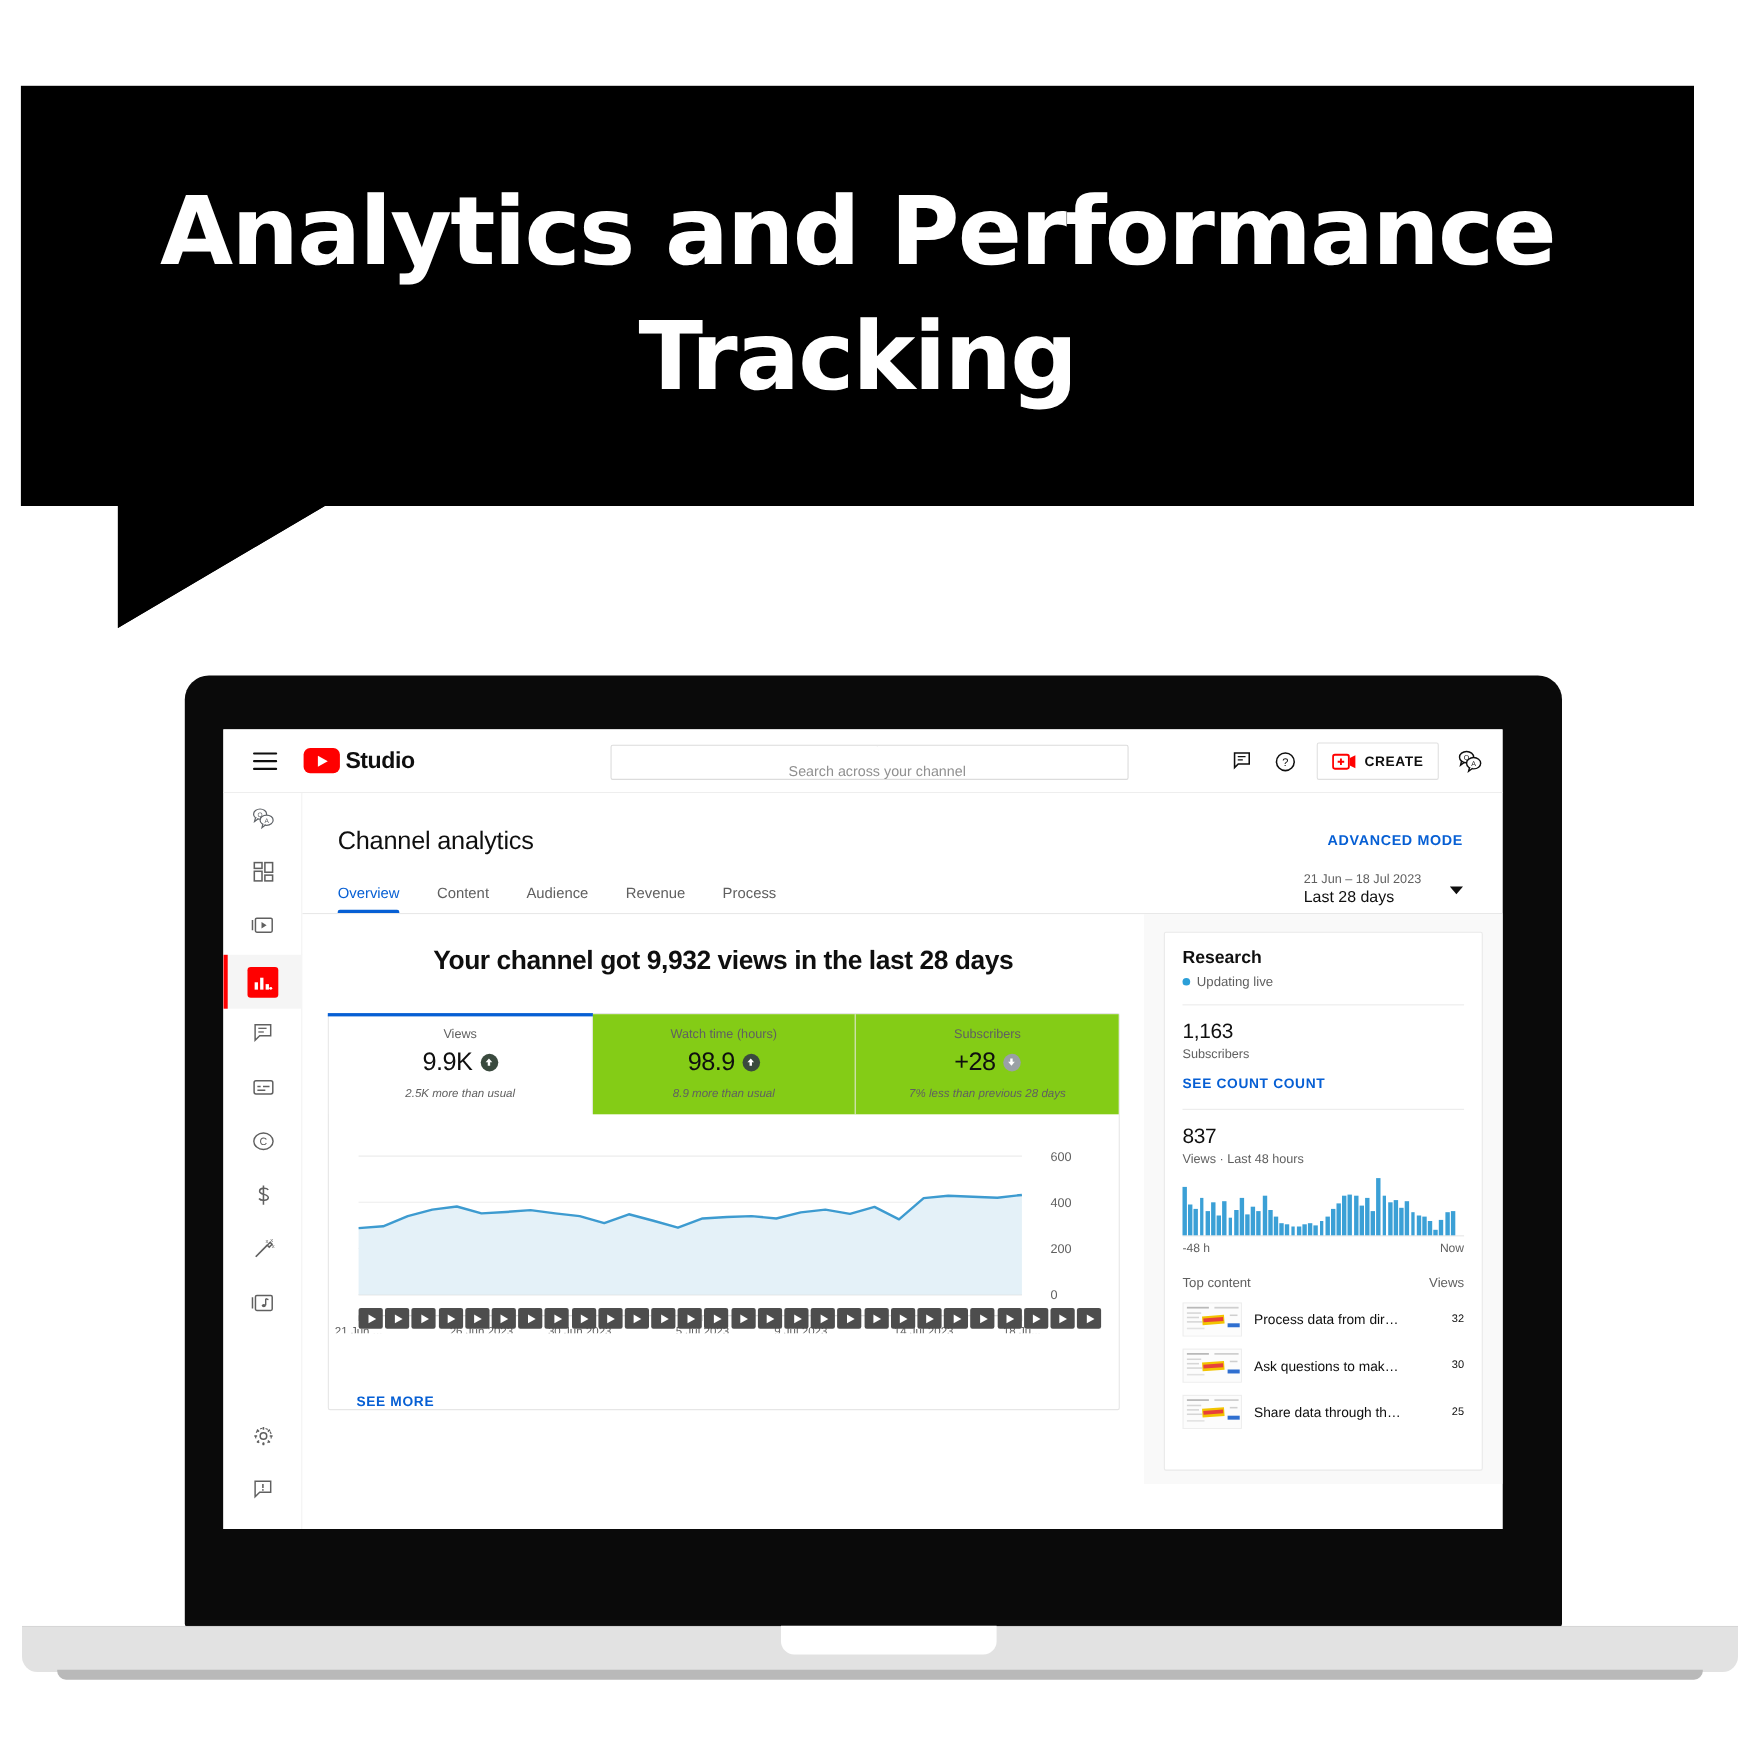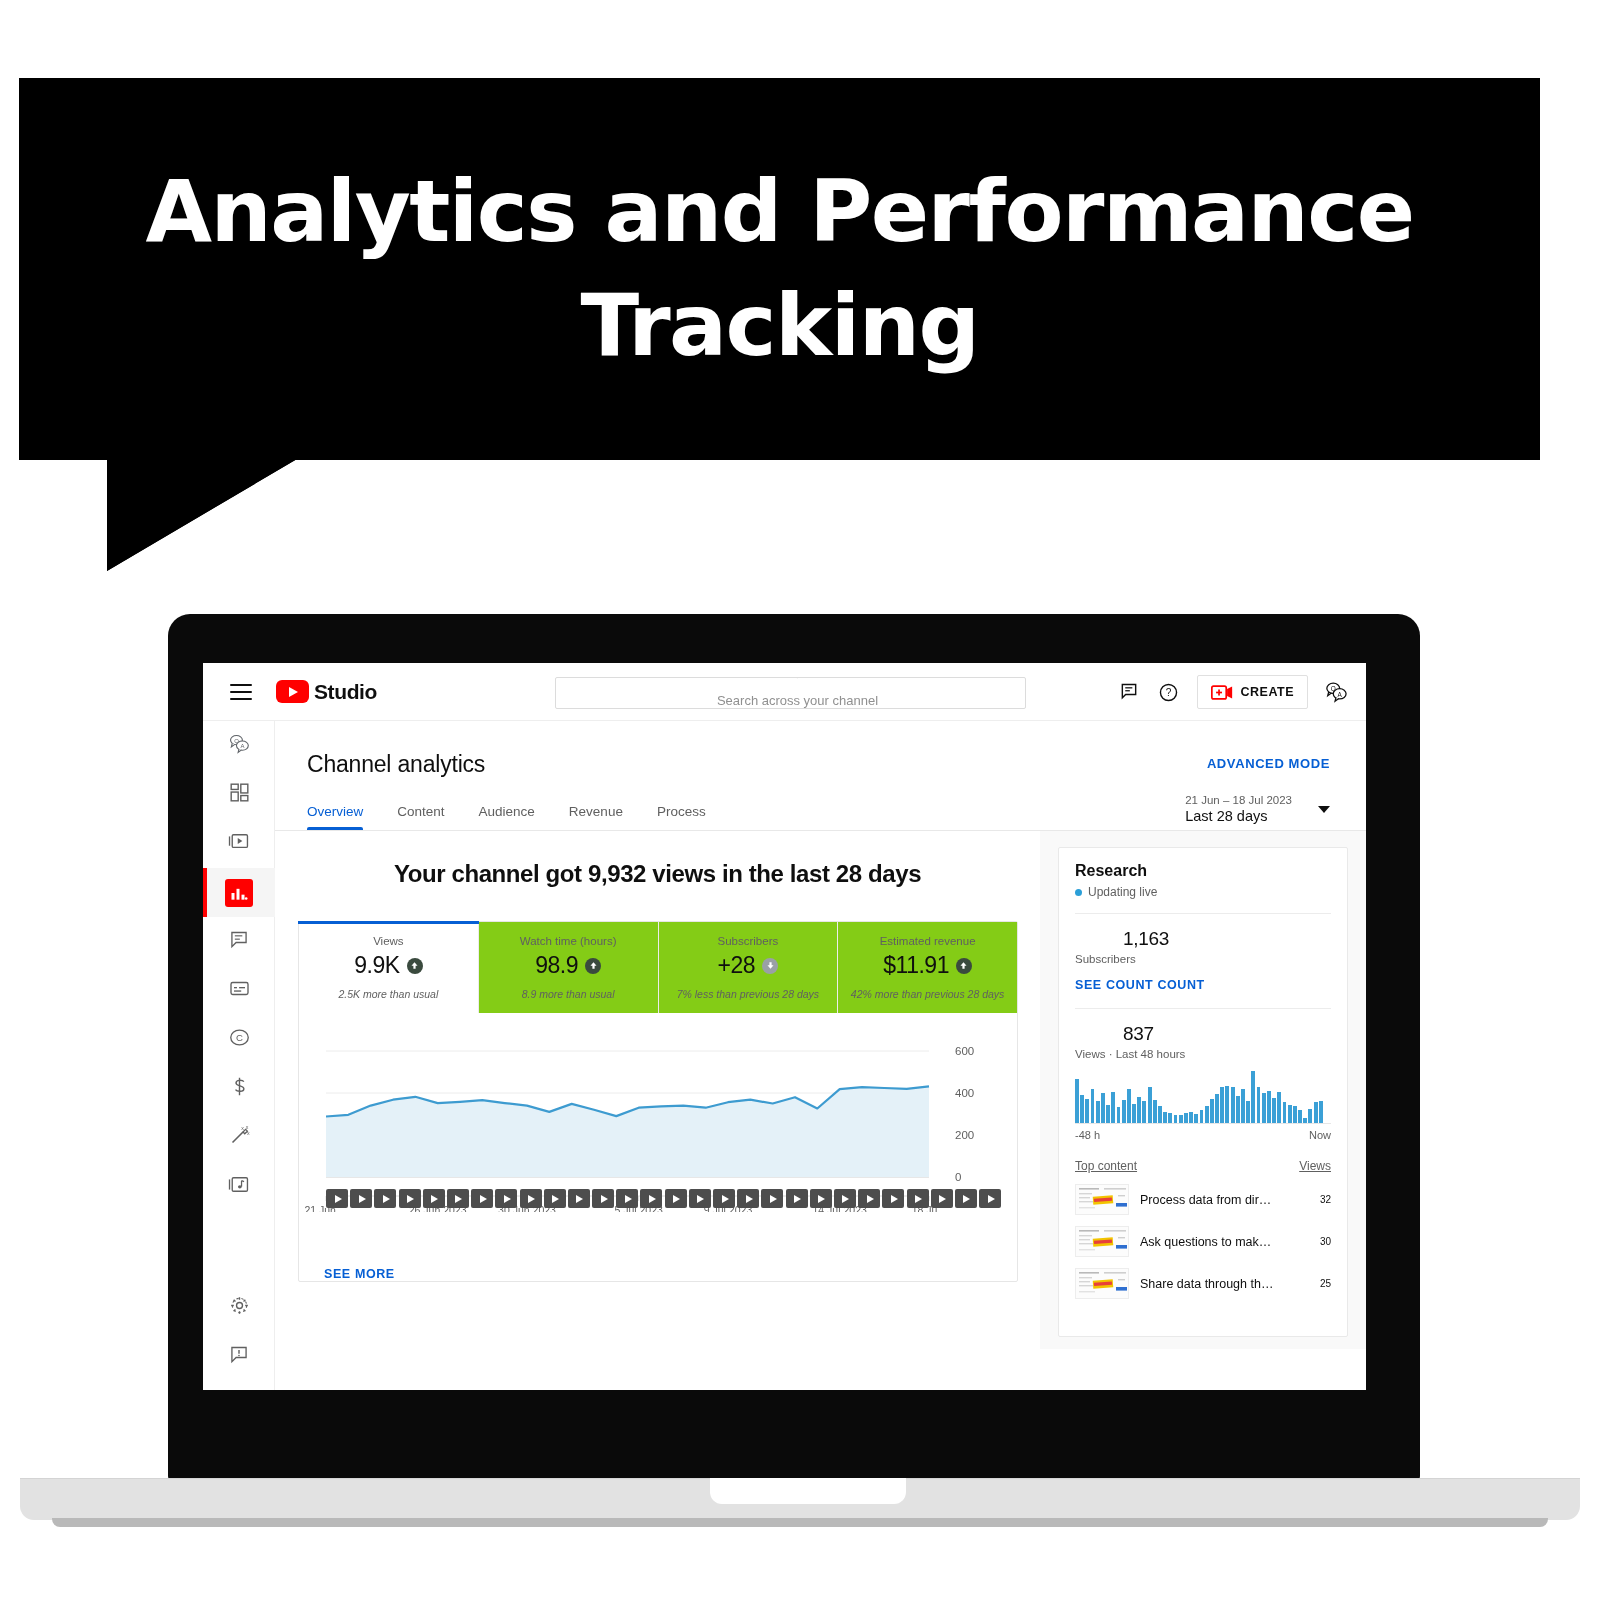--- a/index.html
+++ b/index.html
@@ -186,31 +186,31 @@
 
   .see-more { font-size: 12.5px; font-weight: 700; letter-spacing: 0.6px; color: #065fd4; margin: 20px 0 0 25px; cursor: pointer; }
 
   
   .rt-card { background: #ffffff; border: 1px solid #e9e9e9; border-radius: 2px; padding: 14px 16px 6px 16px; height: 490px; }
   .rt-title { font-size: 16px; font-weight: 700; color: #0f0f0f; }
   .rt-live { display: flex; align-items: center; gap: 6px; margin-top: 5px; }
   .live-dot { width: 7px; height: 7px; border-radius: 50%; background: #2b9fd8; }
   .rt-live-text { font-size: 12px; color: #606060; }
   .rt-divider { height: 1px; background: #ececec; margin: 14px 0 0 0; }
-  .rt-big { font-size: 19px; color: #0f0f0f; margin-top: 14px; letter-spacing: -0.3px; margin-left: 48px; }
+  .rt-big { font-size: 19px; color: #0f0f0f; margin-top: 14px; letter-spacing: -0.3px; }
   .rt-small { font-size: 11.5px; color: #606060; margin-top: 3px; }
   .rt-link { font-size: 12.5px; font-weight: 700; letter-spacing: 0.6px; color: #065fd4; margin-top: 13px; cursor: pointer; }
 
   .spark { display: flex; align-items: flex-end; gap: 1.3px; height: 52px; margin-top: 12px; border-bottom: 1px solid #e6e6e6; }
   .spark-bar { width: 3.9px; background: #3ba0d6; }
   .spark-axis { display: flex; justify-content: space-between; margin-top: 5px; }
   .spark-axis span { font-size: 11px; color: #606060; }
 
   .tc-head { display: flex; justify-content: space-between; margin-top: 18px; }
-  .tc-head span { font-size: 12px; color: #606060; text-decoration: underline; }
+  .tc-head span { font-size: 12px; color: #606060; }
   .tc-row { display: flex; align-items: center; gap: 11px; margin-top: 11px; }
   .tc-thumb { width: 54px; height: 31px; background: #fdfdfd; border: 1px solid #ededed; position: relative; overflow: hidden; flex: 0 0 auto; }
   .tc-title { flex: 1; font-size: 12.5px; color: #0f0f0f; white-space: nowrap; overflow: hidden; }
   .tc-views { font-size: 10px; color: #0f0f0f; }
 </style>
 </head>
 <body>
 
 <div id="stage">
 
@@ -444,32 +444,20 @@
                   <div class="metric-label">Subscribers</div>
                   <div class="metric-value-row">
                     <span class="metric-value">+28</span>
                     <span class="arrow-badge down">
                       <svg width="11" height="11" viewBox="0 0 12 12">
                         <path d="M6 9.6 L2.7 5.8 H4.8 V2.4 H7.2 V5.8 H9.3 Z" fill="#ffffff"></path>
                       </svg>
                     </span>
                   </div>
                   <div class="metric-sub">7% less than previous 28 days</div>
-                </div>
-                <div class="metric">
-                  <div class="metric-label">Estimated revenue</div>
-                  <div class="metric-value-row">
-                    <span class="metric-value">$11.91</span>
-                    <span class="arrow-badge up">
-                      <svg width="11" height="11" viewBox="0 0 12 12">
-                        <path d="M6 2.4 L9.3 6.2 H7.2 V9.6 H4.8 V6.2 H2.7 Z" fill="#ffffff"></path>
-                      </svg>
-                    </span>
-                  </div>
-                  <div class="metric-sub">42% more than previous 28 days</div>
                 </div>
               </div>
 
             <div class="chart-wrap">
               <svg class="chart-svg" id="chartSvg" width="718" height="175" viewBox="0 0 718 175">
                   <line x1="27" y1="140" x2="630" y2="140" stroke="#cfcfcf" stroke-width="1"></line>
                   <text class="ytick" x="656" y="144">0</text>
                   <line x1="27" y1="98" x2="630" y2="98" stroke="#ececec" stroke-width="1"></line>
                   <text class="ytick" x="656" y="102">200</text>
                   <line x1="27" y1="56" x2="630" y2="56" stroke="#ececec" stroke-width="1"></line>

